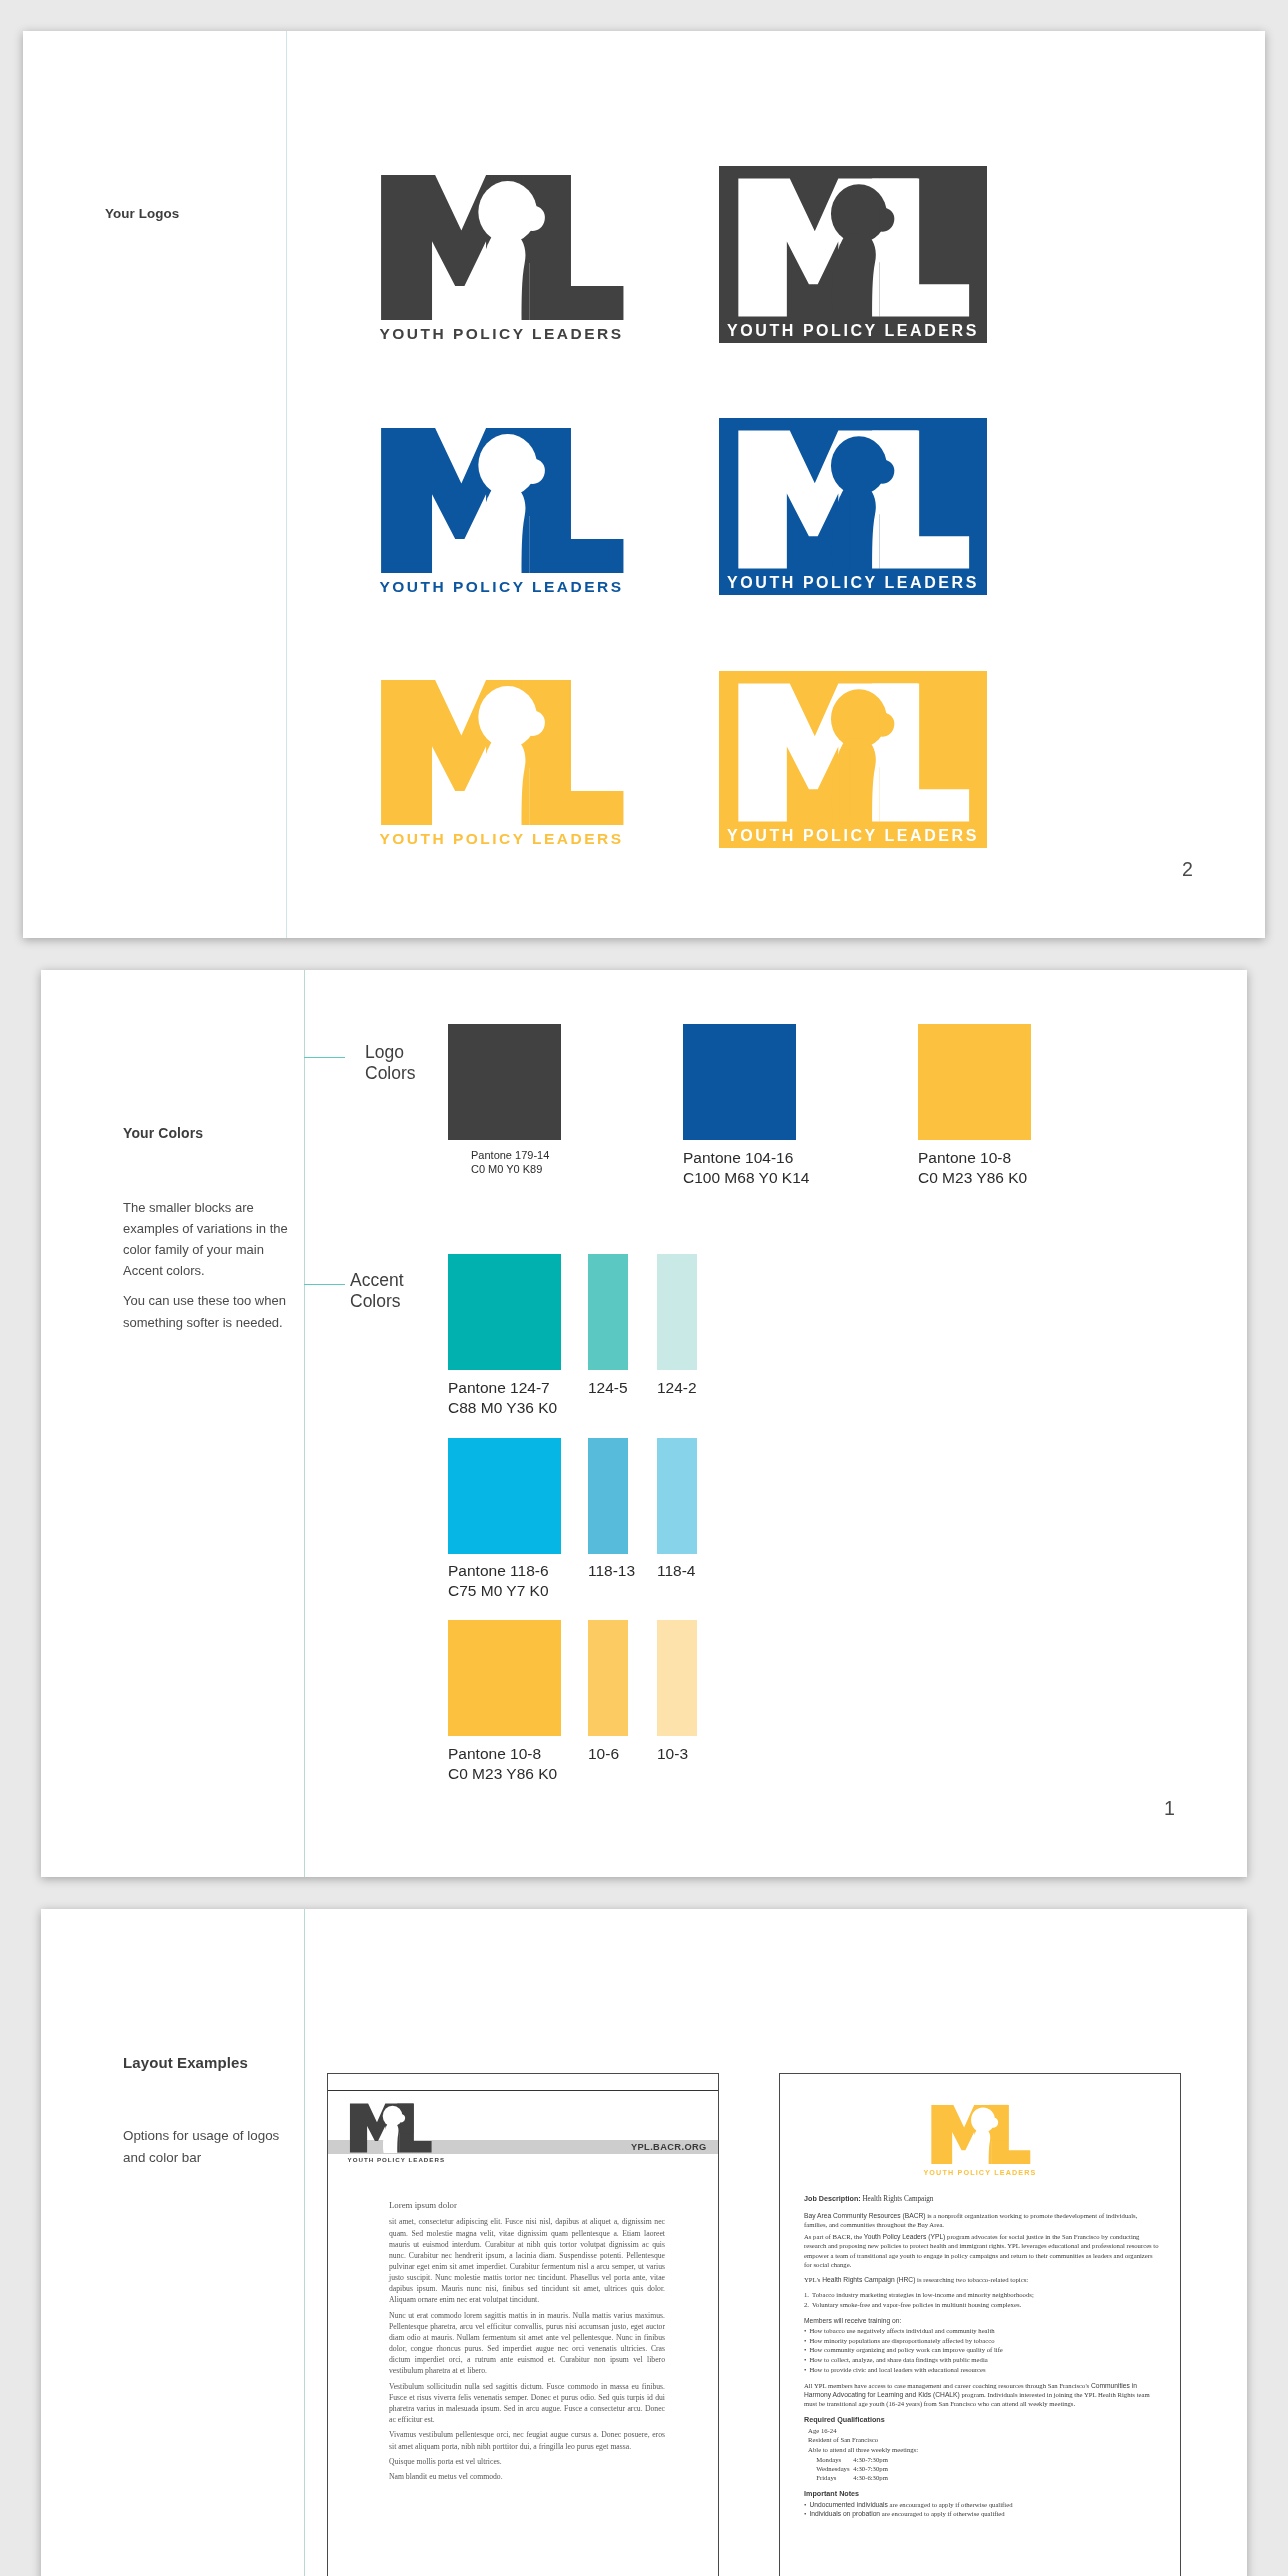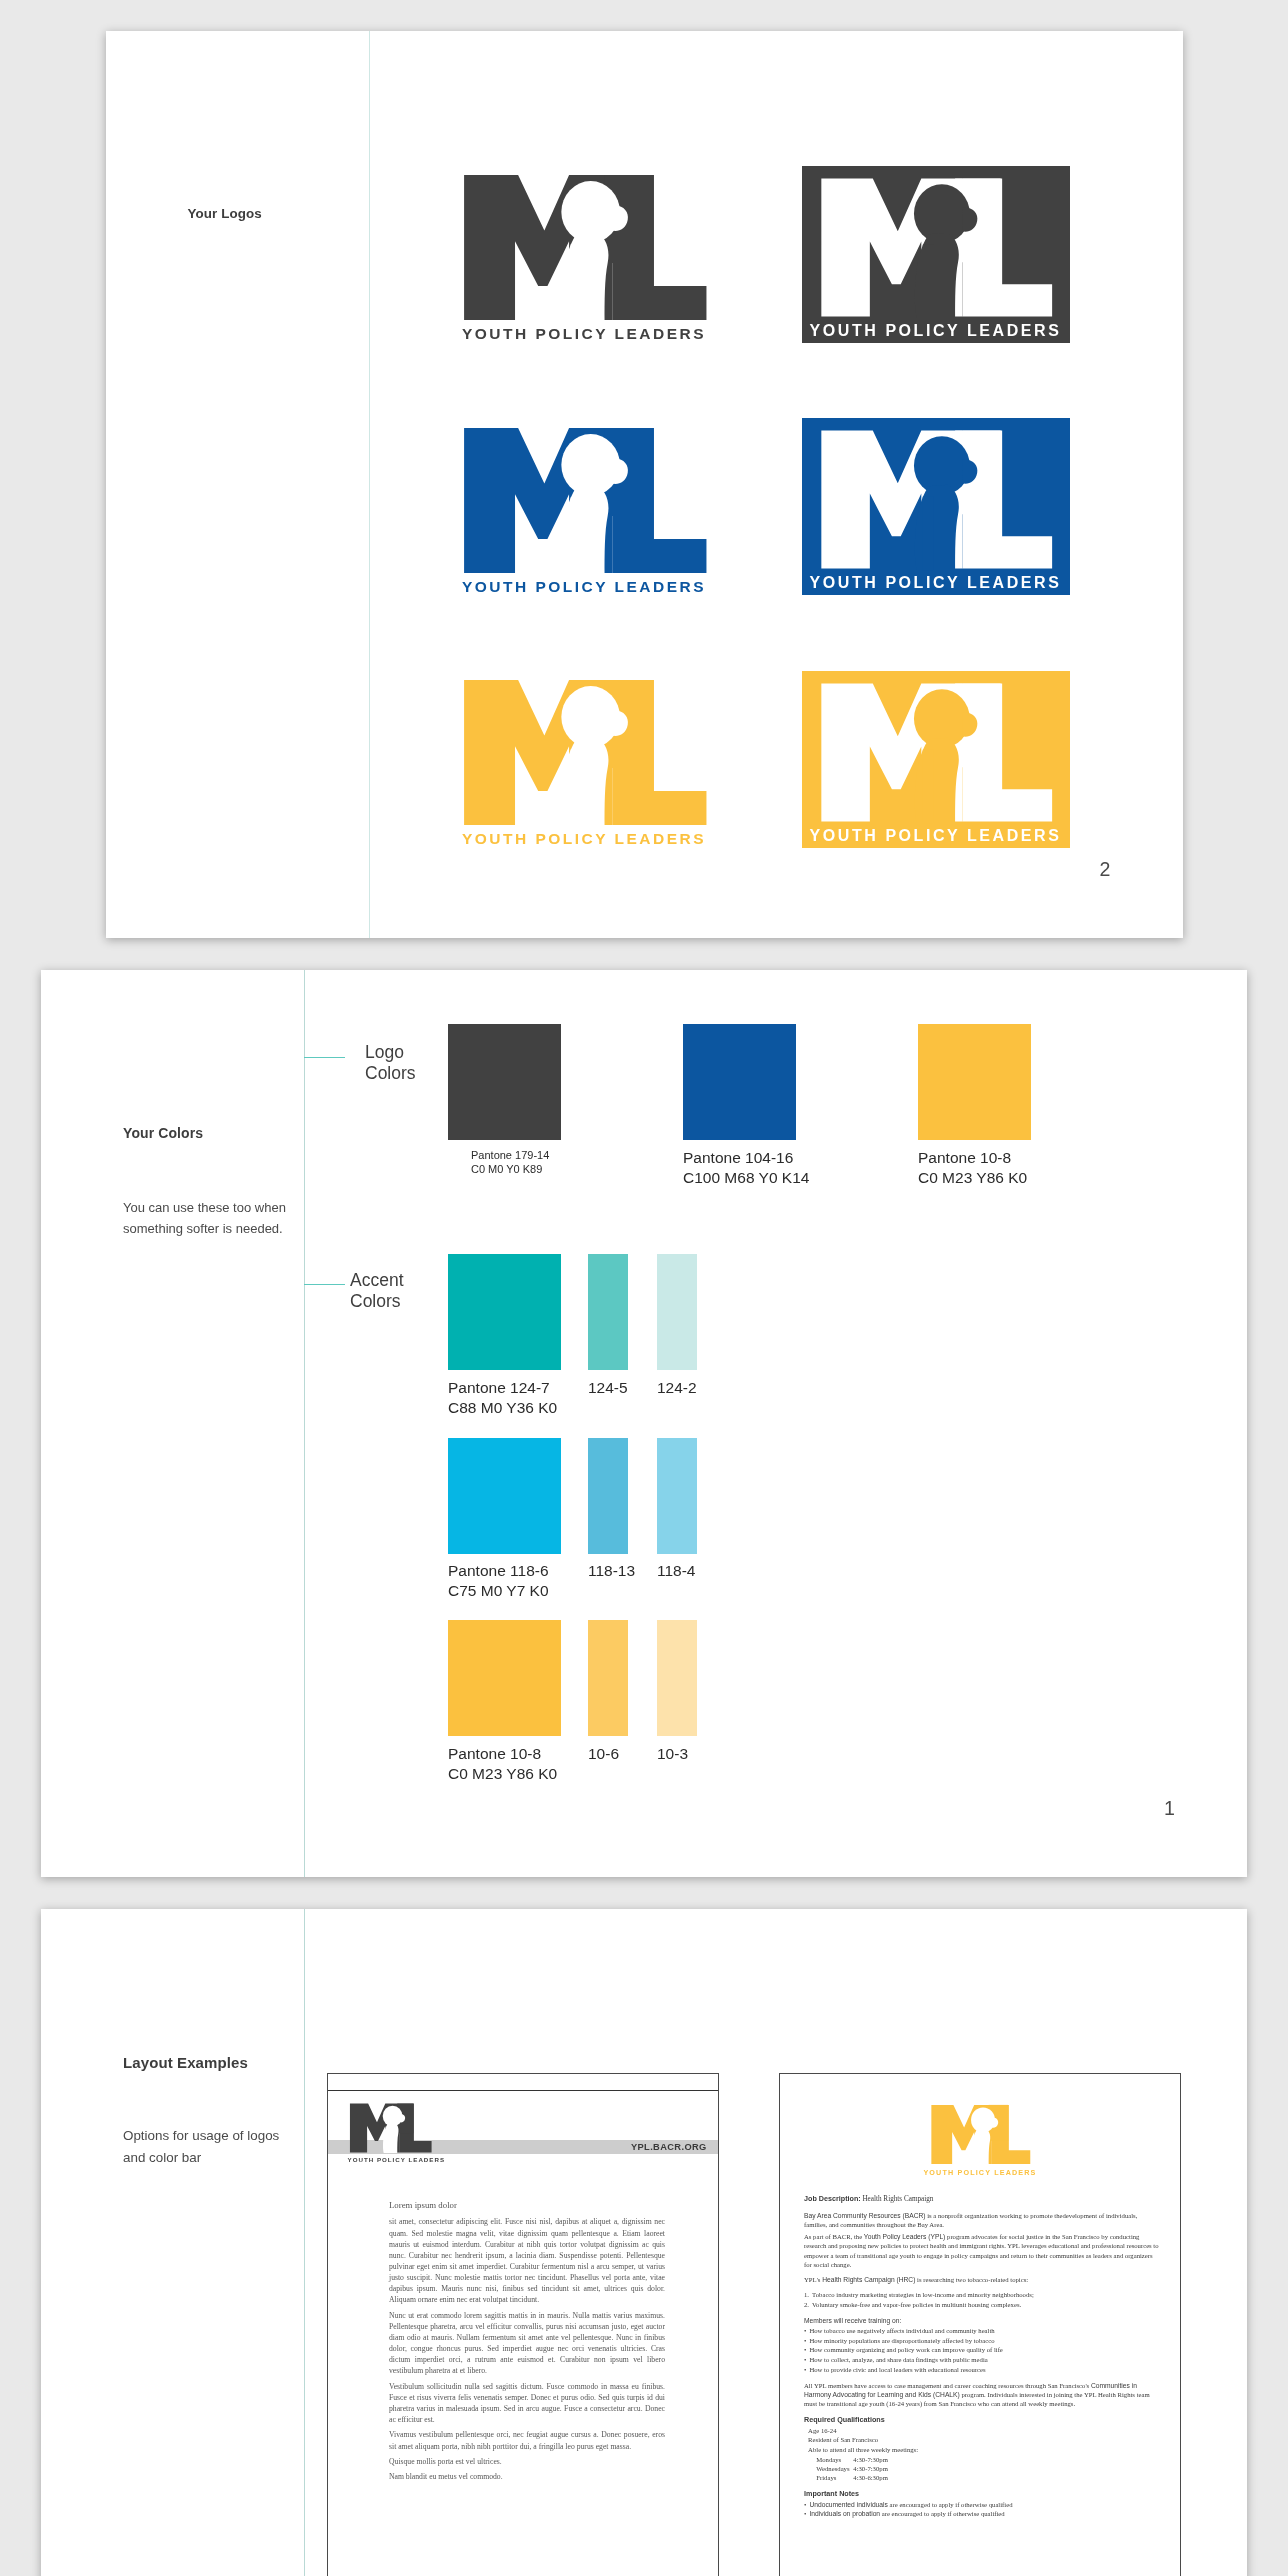--- a/index.html
+++ b/index.html
@@ -143,21 +143,21 @@
   .flyer-list li { display: flex; gap: 3.1px; margin-bottom: 0.5px; }
   .flyer-list .marker { flex: 0 0 auto; }
   .flyer-sched { display: flex; }
   .flyer-sched .day { width: 37px; flex: 0 0 auto; }
 </style>
 </head>
 <body>
 
 <div class="top-gap"></div>
 
-<div class="page" id="page-logos" style="width:1077px;height:907px;">
+<div class="page" id="page-logos" style="width:1242px;height:907px;">
   <div class="fold" style="left:263px;"></div>
 
   <div class="sidebar-title" style="left:82px;top:175px;font-size:13.4px;">Your Logos</div>
 
   <div class="logo-grid" style="left:0;top:0;width:1206px;height:907px;">
 
     <div class="logo-cell" style="left:355px;top:139px;">
       <div class="logo">
         <svg class="logo-mark" width="247" height="155" viewBox="0 0 320 200">
           <g fill="#414141">
@@ -276,20 +276,21 @@
 </div>
 
 <div class="page-gap"></div>
 
 <div class="page" id="page-colors" style="width:1206px;height:907px;">
   <div class="fold dark" style="left:263px;"></div>
 
   <div class="sidebar-title" style="left:82px;top:155px;font-size:14px;">Your Colors</div>
 
   <div class="sidebar-body" style="left:82px;top:227px;width:165px;font-size:13px;">
+    <p>The smaller blocks are examples of variations in the color family of your main Accent colors.</p>
     <p>You can use these too when something softer is needed.</p>
   </div>
 
   <div class="leader-line" style="left:263px;top:87px;width:41px;"></div>
   <div class="group-label" style="left:324px;top:72px;font-size:17.5px;white-space:pre-line;">Logo
 Colors</div>
 
   <div class="swatch" style="left:407px;top:54px;width:113px;height:116px;">
     <div class="swatch-chip" style="background:#414141;"></div>
   </div>

